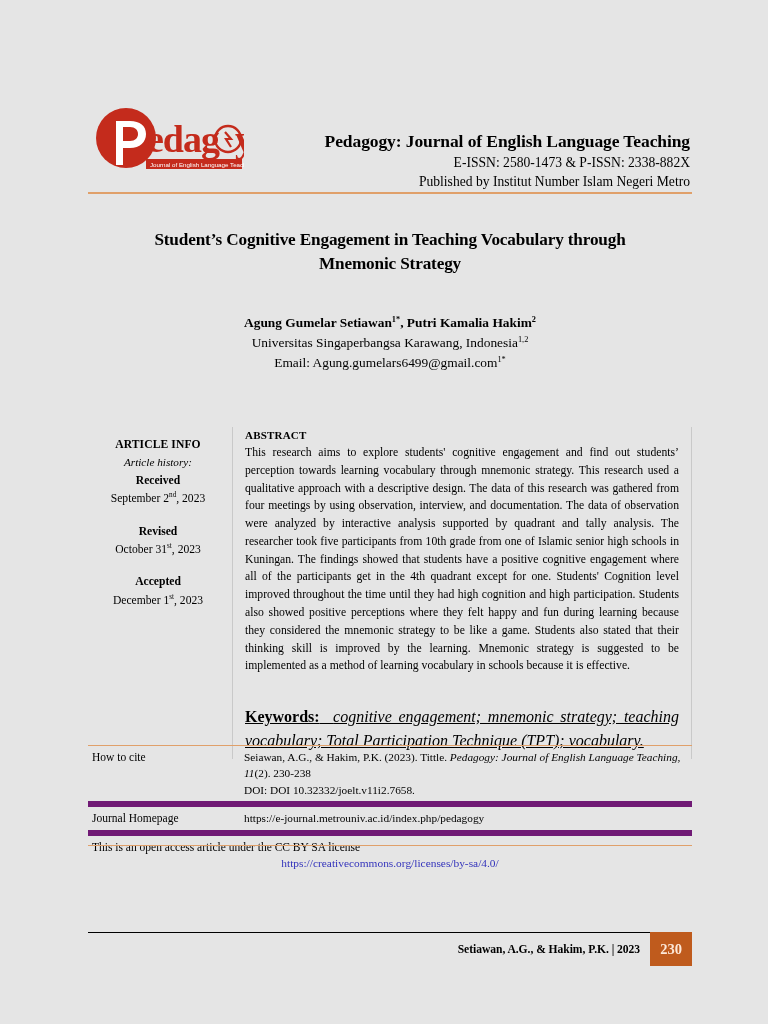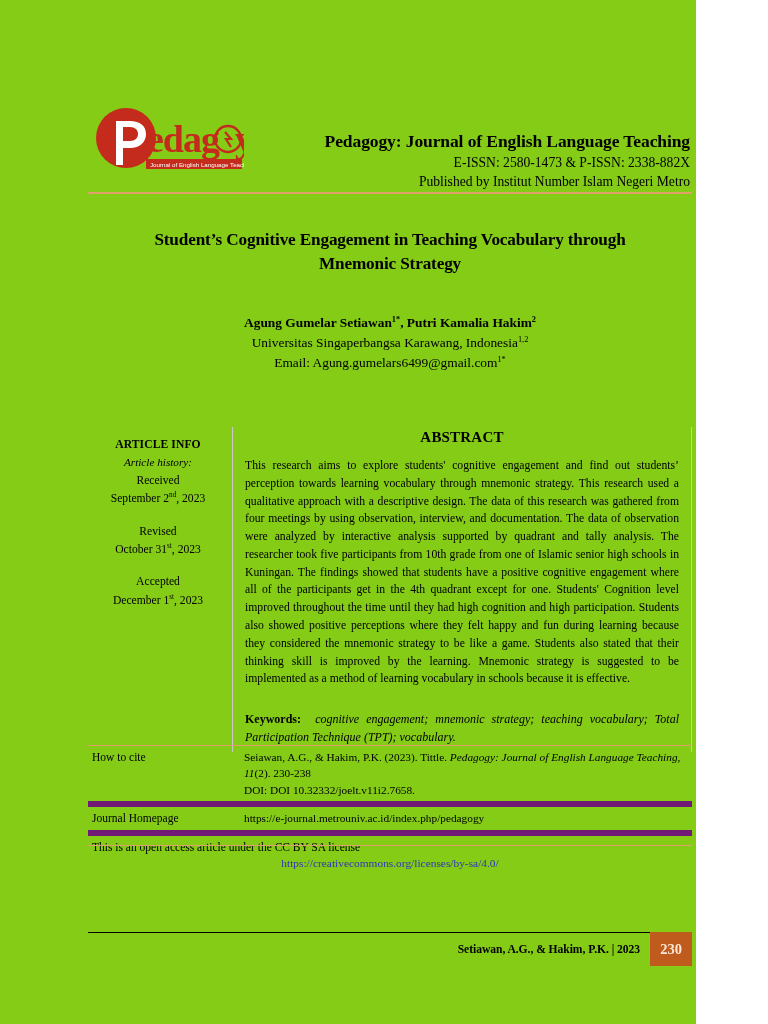--- a/index.html
+++ b/index.html
@@ -11,23 +11,23 @@
     width: 768px;
     height: 1024px;
     font-family: "Liberation Serif", serif;
     color: #000000;
     position: relative;
     overflow: hidden;
   }
   .page {
     position: absolute;
     left: 0; top: 0;
-    width: 696px;
+    width: 768px;
     height: 1024px;
-    background: #84cc16;
+    background: #e5e5e5;
   }
 
   
   .masthead {
     position: absolute;
     left: 88px;
     top: 96px;
     width: 604px;
     height: 92px;
     display: flex;
@@ -128,48 +128,48 @@
   .ai-heading {
     font-weight: bold;
     font-size: 11.6px;
     letter-spacing: 0.1px;
   }
   .ai-history {
     font-style: italic;
     font-size: 11.2px;
   }
   .ai-gap { height: 14px; }
-  .ai-label { font-size: 11.6px; }
+  .ai-label { font-size: 11.6px; font-weight: bold; }
   .ai-date  { font-size: 11.6px; }
 
   .abstract-col {
     flex: 1 1 auto;
     border-left: 1px solid #c9c9c9;
     border-right: 1px solid #c9c9c9;
     padding: 2px 12px 6px 12px;
     box-sizing: border-box;
   }
   .abstract-heading {
-    text-align: center;
-    font-weight: bold;
-    font-size: 15px;
+    font-weight: bold;
+    font-size: 11px;
     letter-spacing: 0.2px;
-    margin-bottom: 11px;
+    margin-bottom: 3px;
   }
   .abstract-body {
     font-size: 11.7px;
     line-height: 1.52;
     text-align: justify;
     text-justify: inter-word;
   }
   .keywords {
-    font-size: 12px;
+    font-size: 16px;
     line-height: 1.5;
-    margin-top: 22px;
+    margin-top: 30px;
     text-align: justify;
+    text-decoration: underline;
   }
   .keywords b { font-weight: bold; }
   .keywords i { font-style: italic; }
 
   
   .cite-table {
     position: absolute;
     left: 88px;
     top: 745px;
     width: 604px;

